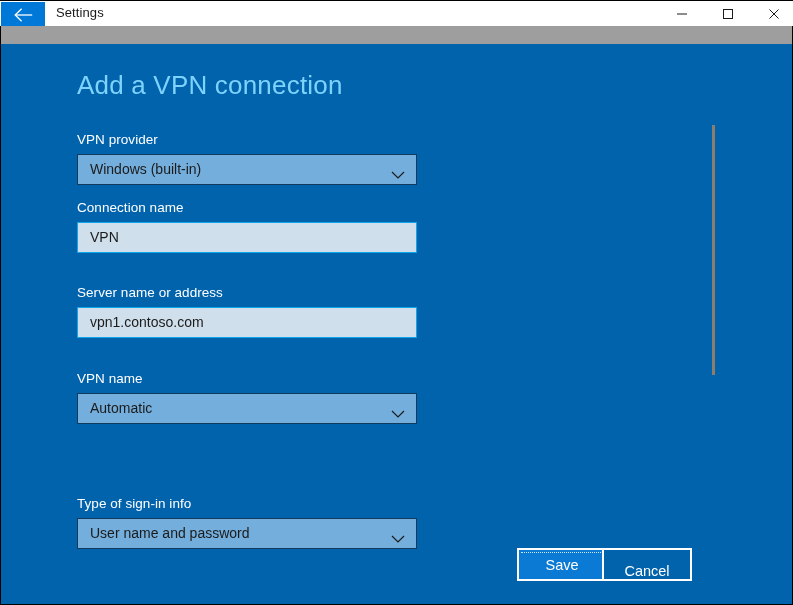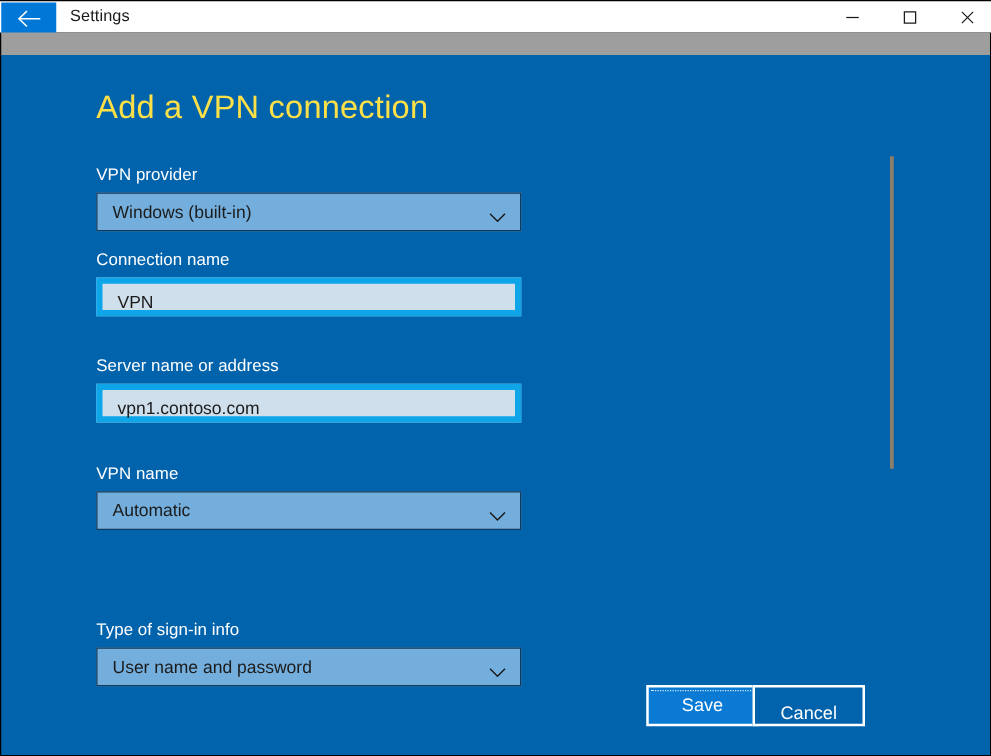--- a/index.html
+++ b/index.html
@@ -78,21 +78,21 @@
     height: 560px;
     background: #0263ad;
     overflow: hidden;
   }
 
   #page-title {
     position: absolute;
     left: 76px; top: 26px;
     font-size: 26px;
     font-weight: 400;
-    color: #fde047;
+    color: #7dd3fc;
     letter-spacing: 0.2px;
   }
 
   
   #form { position: absolute; left: 0; top: 0; width: 791px; height: 560px; }
 
   .field { position: absolute; left: 76px; width: 340px; }
   .field-label {
     font-size: 13.5px;
     color: #ffffff;
@@ -118,21 +118,21 @@
   .combo .chev {
     position: absolute;
     right: 11px; top: 11px;
   }
 
   .textbox {
     position: relative;
     width: 340px;
     height: 31px;
     background: #cfdfec;
-    border: 5px solid #0ea5e9;
+    border: 1px solid #0ea5e9;
     cursor: text;
   }
   .textbox .textbox-value {
     position: absolute;
     left: 12px; top: 6px;
     font-size: 14px;
     color: #1b1b1b;
   }
 
   #field-provider { top: 72px; margin-top: 16px; }

